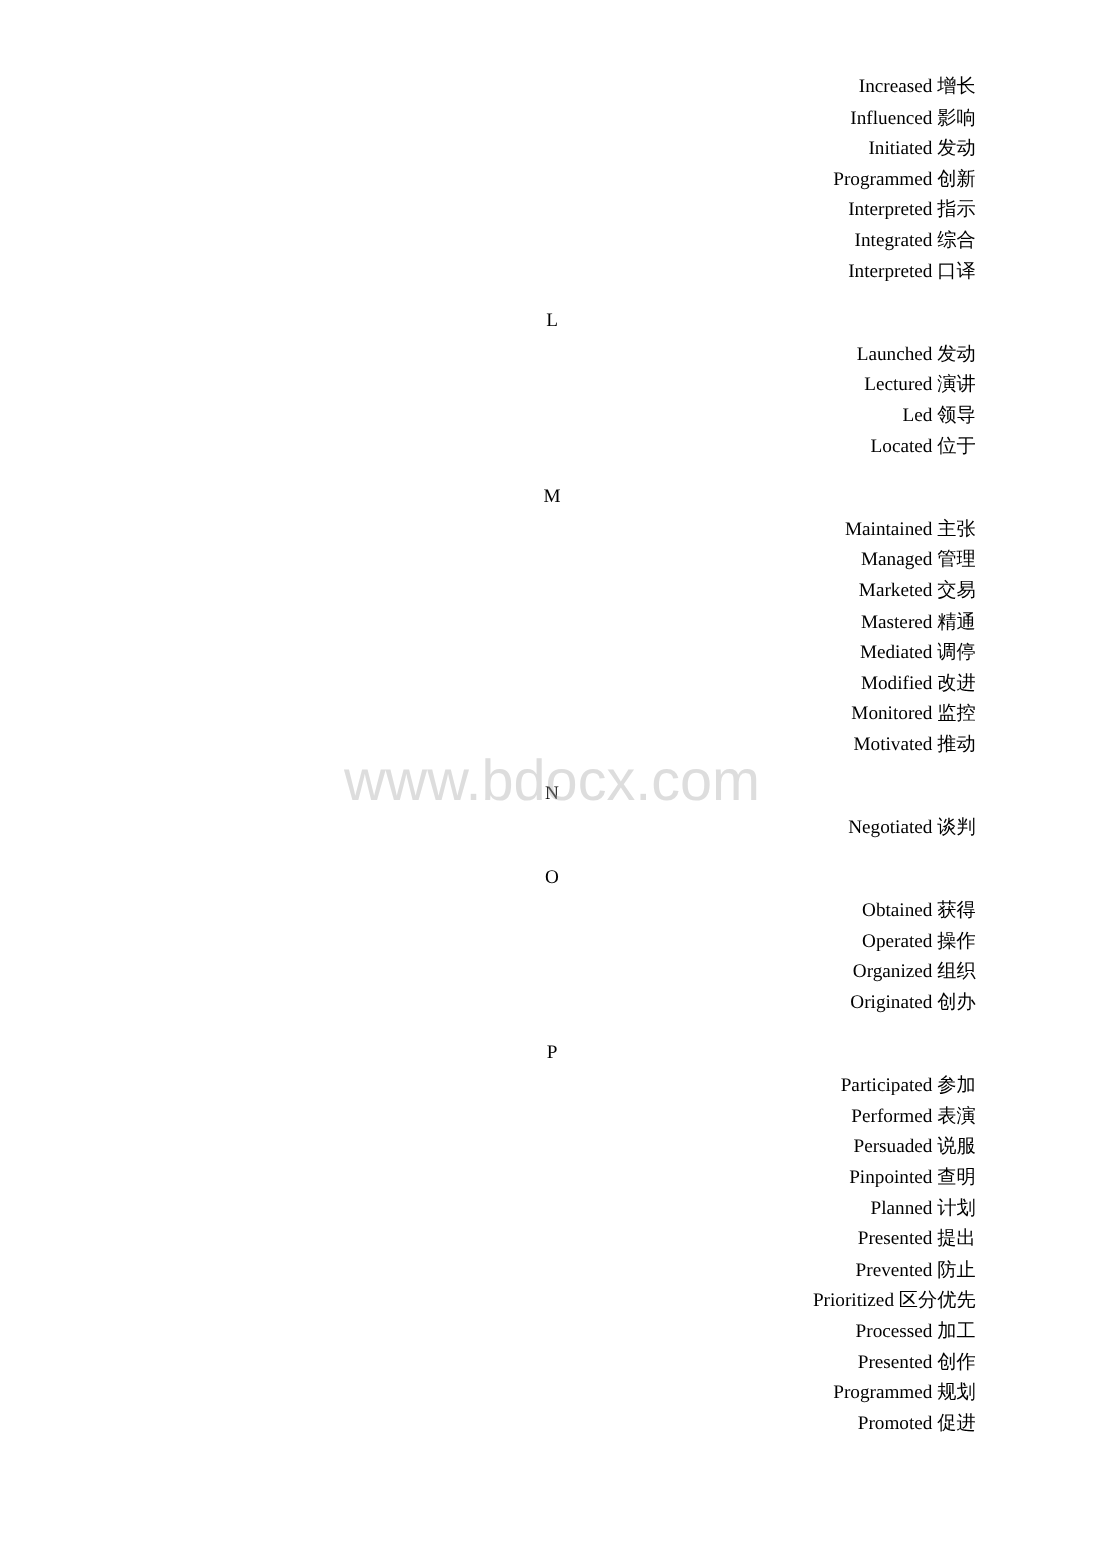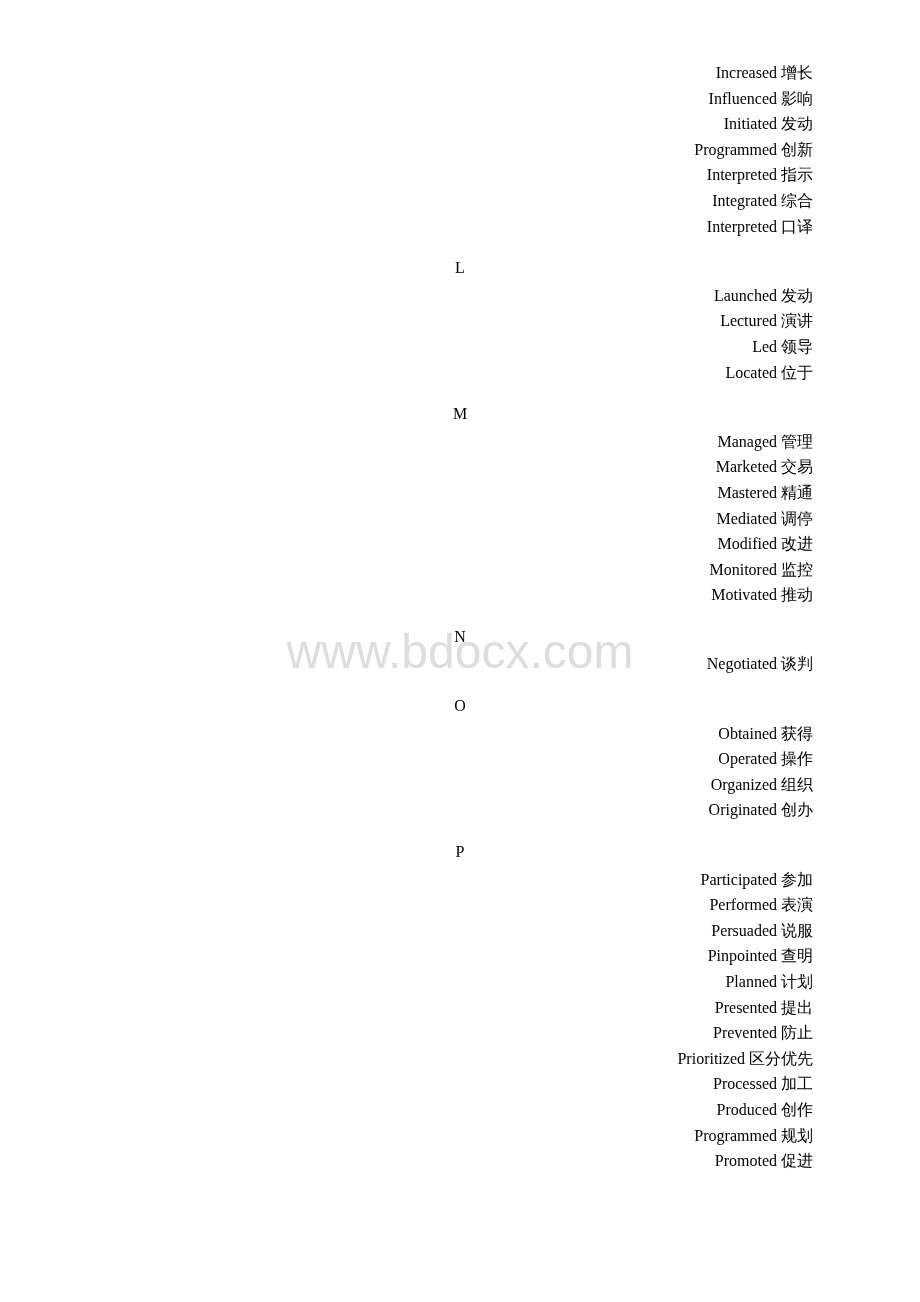--- a/index.html
+++ b/index.html
@@ -55,20 +55,21 @@
     <span class="word-item">Programmed 创新</span>
     <span class="word-item">Interpreted 指示</span>
     <span class="word-item">Integrated 综合</span>
     <span class="word-item">Interpreted 口译</span>
     <div class="section-header">L</div>
     <span class="word-item">Launched 发动</span>
     <span class="word-item">Lectured 演讲</span>
     <span class="word-item">Led 领导</span>
     <span class="word-item">Located 位于</span>
     <div class="section-header">M</div>
+    <span class="word-item">Maintained 主张</span>
     <span class="word-item">Managed 管理</span>
     <span class="word-item">Marketed 交易</span>
     <span class="word-item">Mastered 精通</span>
     <span class="word-item">Mediated 调停</span>
     <span class="word-item">Modified 改进</span>
     <span class="word-item">Monitored 监控</span>
     <span class="word-item">Motivated 推动</span>
     <div class="section-header">N</div>
     <span class="word-item">Negotiated 谈判</span>
     <div class="section-header">O</div>
@@ -79,16 +80,16 @@
     <div class="section-header">P</div>
     <span class="word-item">Participated 参加</span>
     <span class="word-item">Performed 表演</span>
     <span class="word-item">Persuaded 说服</span>
     <span class="word-item">Pinpointed 查明</span>
     <span class="word-item">Planned 计划</span>
     <span class="word-item">Presented 提出</span>
     <span class="word-item">Prevented 防止</span>
     <span class="word-item">Prioritized 区分优先</span>
     <span class="word-item">Processed 加工</span>
-    <span class="word-item">Produced 创作</span>
+    <span class="word-item">Presented 创作</span>
     <span class="word-item">Programmed 规划</span>
     <span class="word-item">Promoted 促进</span>
   </div>
 
 </body></html>

